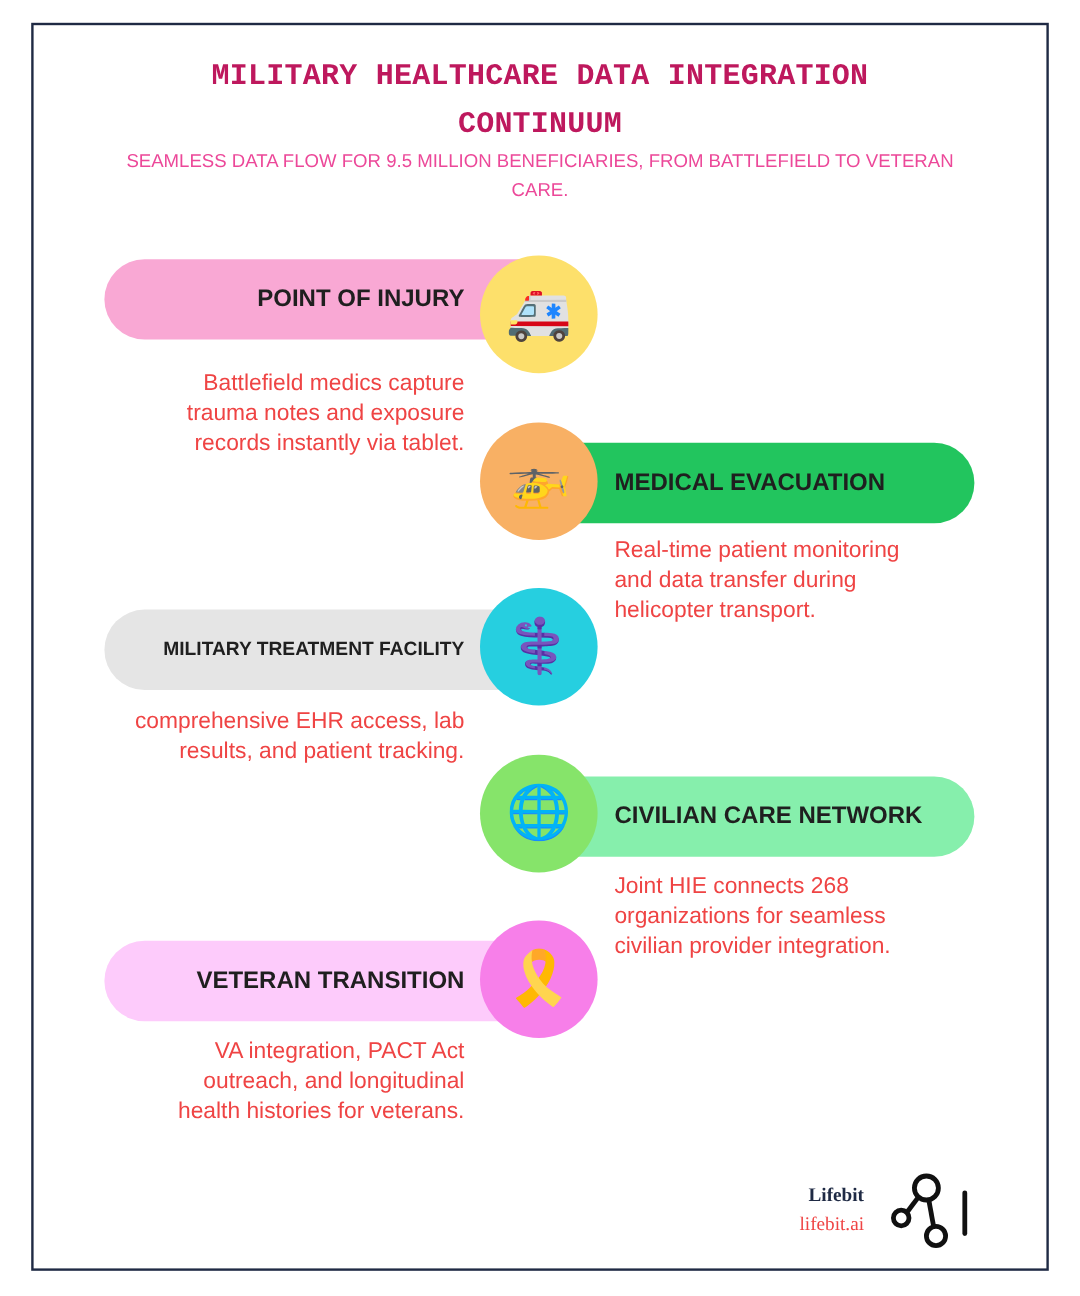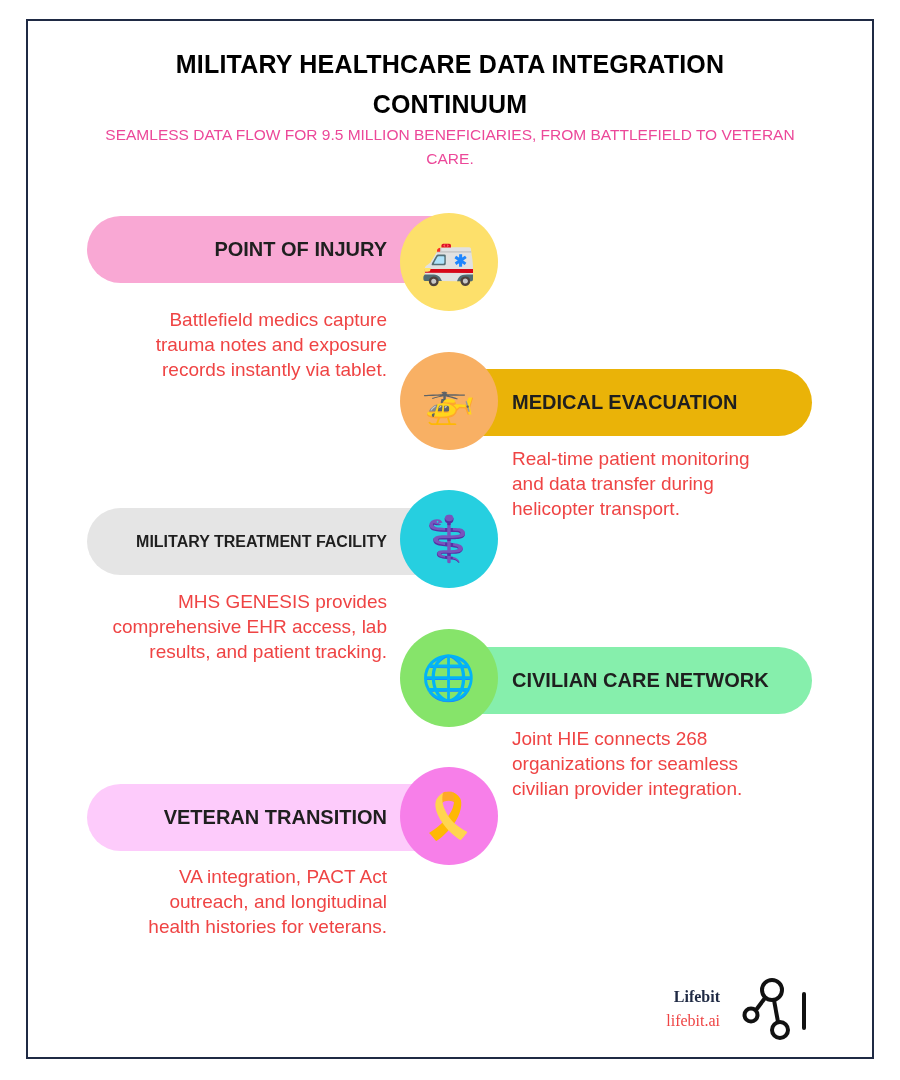--- a/index.html
+++ b/index.html
@@ -1,22 +1,22 @@
 <!DOCTYPE html>
 <html><head>
 <meta charset="utf-8">
 <style>
   html, body { margin: 0; padding: 0; background: #ffffff; }
   body { width: 900px; height: 1080px; position: relative; overflow: hidden;
          font-family: "DejaVu Sans", "Liberation Sans", sans-serif; color: #1f1f1f; }
   .frame { position: absolute; left: 26px; top: 19px; width: 844px; height: 1036px;
            border: 2px solid #1f2a44; box-sizing: content-box; }
   .title { position: absolute; left: 60px; width: 780px; top: 44px; text-align: center;
-           font-family: Liberation Sans, sans-serif; font-weight: bold; font-size: 25px;
-           line-height: 40px; color: #000000; letter-spacing: 0.2px; }
+           font-family: Liberation Mono, monospace; font-weight: bold; font-size: 25px;
+           line-height: 40px; color: #be185d; letter-spacing: 0.2px; }
   .subtitle { position: absolute; left: 80px; width: 740px; top: 123px; text-align: center;
               font-family: "Liberation Sans", sans-serif; font-size: 15.5px; line-height: 24px;
               color: #ec4899; }
   .pill { position: absolute; height: 67px; border-radius: 34px; display: flex; align-items: center; }
   .pill.left { left: 87px; width: 380px; justify-content: flex-end; padding-right: 0; }
   .pill.right { left: 430px; width: 382px; justify-content: flex-start; }
   .pill .label { font-family: "Liberation Sans", sans-serif; font-weight: bold; font-size: 20px; color: #1f1f1f; white-space: nowrap; }
   .pill.left .label { position: absolute; right: 80px; }
   .pill.right .label { position: absolute; left: 82px; }
   .pill .label.small { font-size: 16px; }
@@ -51,40 +51,39 @@
 </div>
 <div class="circle" style="left:400px; top:213px; background:#fde06b;">
   <span class="icon-glyph">🚑</span>
 </div>
 <div class="desc left" style="top:307px;">
   <div>Battlefield medics capture</div>
   <div>trauma notes and exposure</div>
   <div>records instantly via tablet.</div>
 </div>
 
-<div class="pill right" style="top:369px; background:#eab308;">
+<div class="pill right" style="top:369px; background:#22c55e;">
   <span class="label">MEDICAL EVACUATION</span>
 </div>
 <div class="circle" style="left:400px; top:352px; background:#f8b064;">
   <span class="icon-glyph">🚁</span>
 </div>
 <div class="desc right" style="top:446px;">
   <div>Real-time patient monitoring</div>
   <div>and data transfer during</div>
   <div>helicopter transport.</div>
 </div>
 
 <div class="pill left" style="top:508px; background:#e5e5e5;">
   <span class="label small">MILITARY TREATMENT FACILITY</span>
 </div>
 <div class="circle" style="left:400px; top:490px; background:#26cfe0;">
   <span class="icon-glyph">⚕️</span>
 </div>
 <div class="desc left" style="top:589px;">
-  <div>MHS GENESIS provides</div>
   <div>comprehensive EHR access, lab</div>
   <div>results, and patient tracking.</div>
 </div>
 
 <div class="pill right" style="top:647px; background:#86efac;">
   <span class="label">CIVILIAN CARE NETWORK</span>
 </div>
 <div class="circle" style="left:400px; top:629px; background:#86e46a;">
   <span class="icon-glyph">🌐</span>
 </div>

